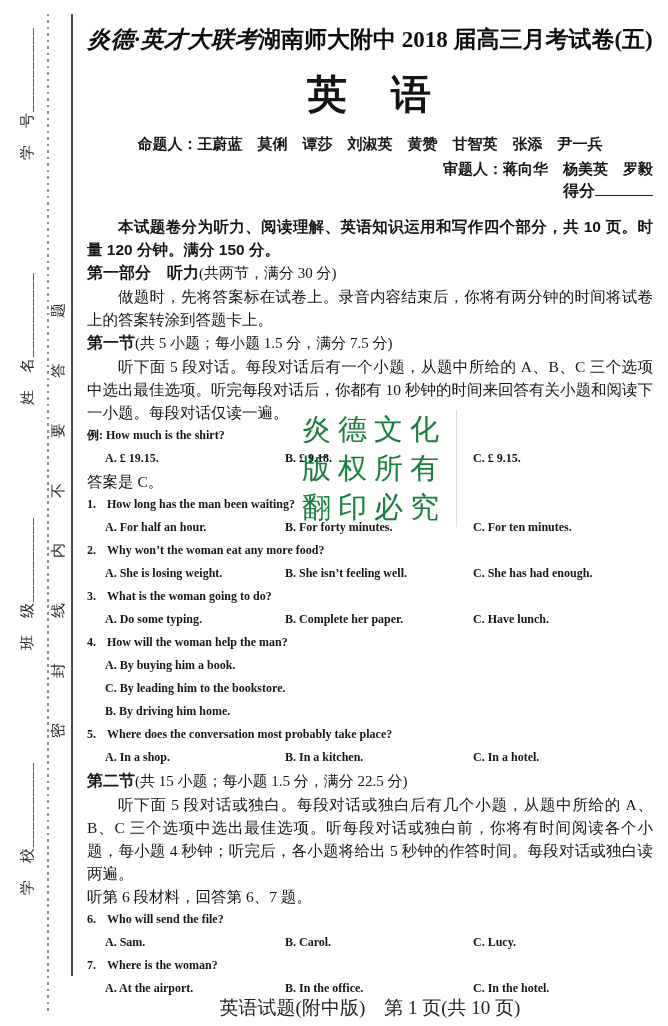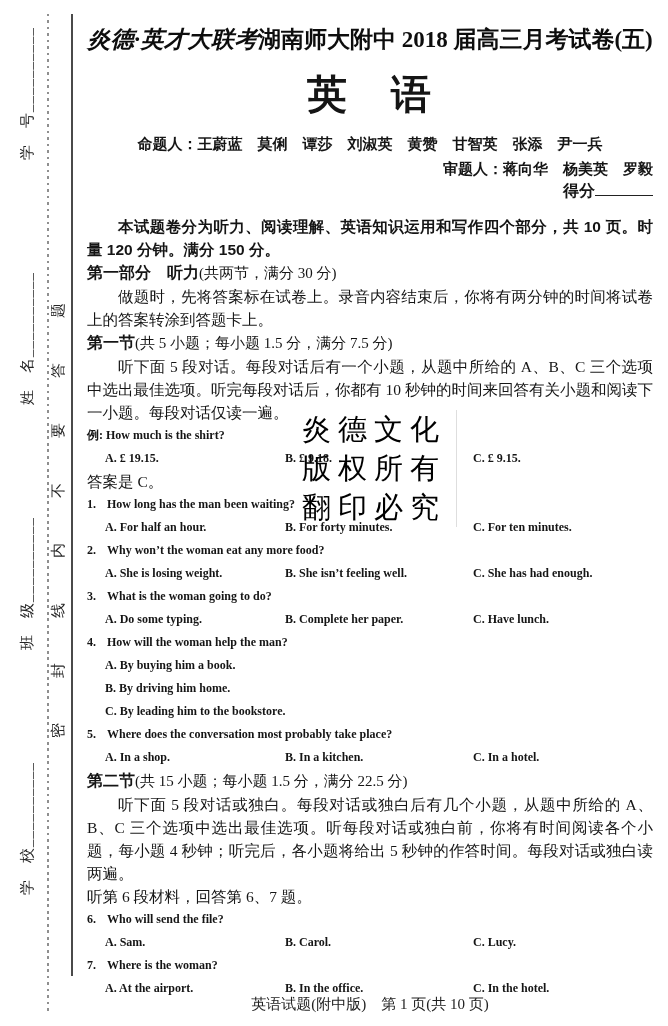--- a/index.html
+++ b/index.html
@@ -12,21 +12,21 @@
   .label-col { left:18px; top:895px; width:800px; font-size:15px; color:#242424; letter-spacing:1px; }
   .seal-text { left:49px; top:738px; width:500px; font-size:15px; letter-spacing:45px; color:#242424; }
   .seal-dotted {
     position:absolute; left:47px; top:14px; width:2px; height:1000px;
     background-image:repeating-linear-gradient(to bottom,#8f8f8f 0 2.5px, transparent 2.5px 6.5px);
   }
   .border-line { position:absolute; left:71px; top:14px; width:1.5px; height:962px; background:#4a4a4a; }
   
   .watermark {
     position:absolute; left:298px; top:410px; width:152px; height:117px;
-    color:#000000; font-size:29px; letter-spacing:7px; line-height:39px;
+    color:#15803d; font-size:29px; letter-spacing:7px; line-height:39px;
     border-right:1px solid #dedede; padding-right:6px; text-align:center;
   }
   
   .content { position:absolute; left:87px; top:0; width:566px; }
   .title { margin-top:24px; font-size:23px; font-weight:bold; text-align:center; white-space:nowrap; color:#0d0d0d; }
   .title .callig { font-style:italic; letter-spacing:0.5px; }
   .subject { margin-top:12px; text-align:center; font-size:40px; font-weight:bold;
              font-family:"Liberation Sans","DejaVu Sans",sans-serif; letter-spacing:2px; }
   .setters  { margin-top:13px; text-align:center; font-size:15px; font-weight:bold;
               font-family:Liberation Sans, sans-serif; }
@@ -38,21 +38,21 @@
   .body { margin-top:13px; font-size:15.5px; line-height:23px; text-align:justify; }
   .body p, .body .q-line, .body .opt-row, .body .opt-stack { margin:0; }
   .indent { text-indent:2em; }
   .bold-para { font-weight:bold; font-family:"Liberation Sans","DejaVu Sans",sans-serif; }
   .hbold { font-weight:bold; font-family:"Liberation Sans","DejaVu Sans",sans-serif; font-size:16px; }
   .note { font-size:15px; }
   .eng { font-size:12px;font-weight:bold; }
   .qnum { display:inline-block; min-width:20px; }
   .opt-row { display:grid; grid-template-columns:180px 188px 1fr; padding-left:18px; }
   .opt-stack { padding-left:18px; }
-  .footer { position:absolute; left:87px; top:995px; width:566px; text-align:center; font-size:15px; color:#222; }
+  .footer { position:absolute; left:87px; top:995px; width:566px; text-align:center; font-size:19px; color:#222; }
 </style>
 </head>
 <body>
 
 <div class="page">
 
   <div class="rot label-col">学　校__________　　　　　　　班　级__________　　　　　　　姓　名__________　　　　　　　学　号__________</div>
   <div class="seal-dotted"></div>
   <div class="rot seal-text">密封线内不要答题</div>
   <div class="border-line"></div>
@@ -124,22 +124,22 @@
       <div class="opt-row eng">
         <span>A. Do some typing.</span>
         <span>B. Complete her paper.</span>
         <span>C. Have lunch.</span>
       </div>
 
       <div class="q-line eng">
         <span class="qnum">4.</span><span>How will the woman help the man?</span>
       </div>
       <div class="opt-stack eng">A. By buying him a book.</div>
+      <div class="opt-stack eng">C. By leading him to the bookstore.</div>
       <div class="opt-stack eng">B. By driving him home.</div>
-      <div class="opt-stack eng">C. By leading him to the bookstore.</div>
 
       <div class="q-line eng">
         <span class="qnum">5.</span><span>Where does the conversation most probably take place?</span>
       </div>
       <div class="opt-row eng">
         <span>A. In a shop.</span>
         <span>B. In a kitchen.</span>
         <span>C. In a hotel.</span>
       </div>
 

